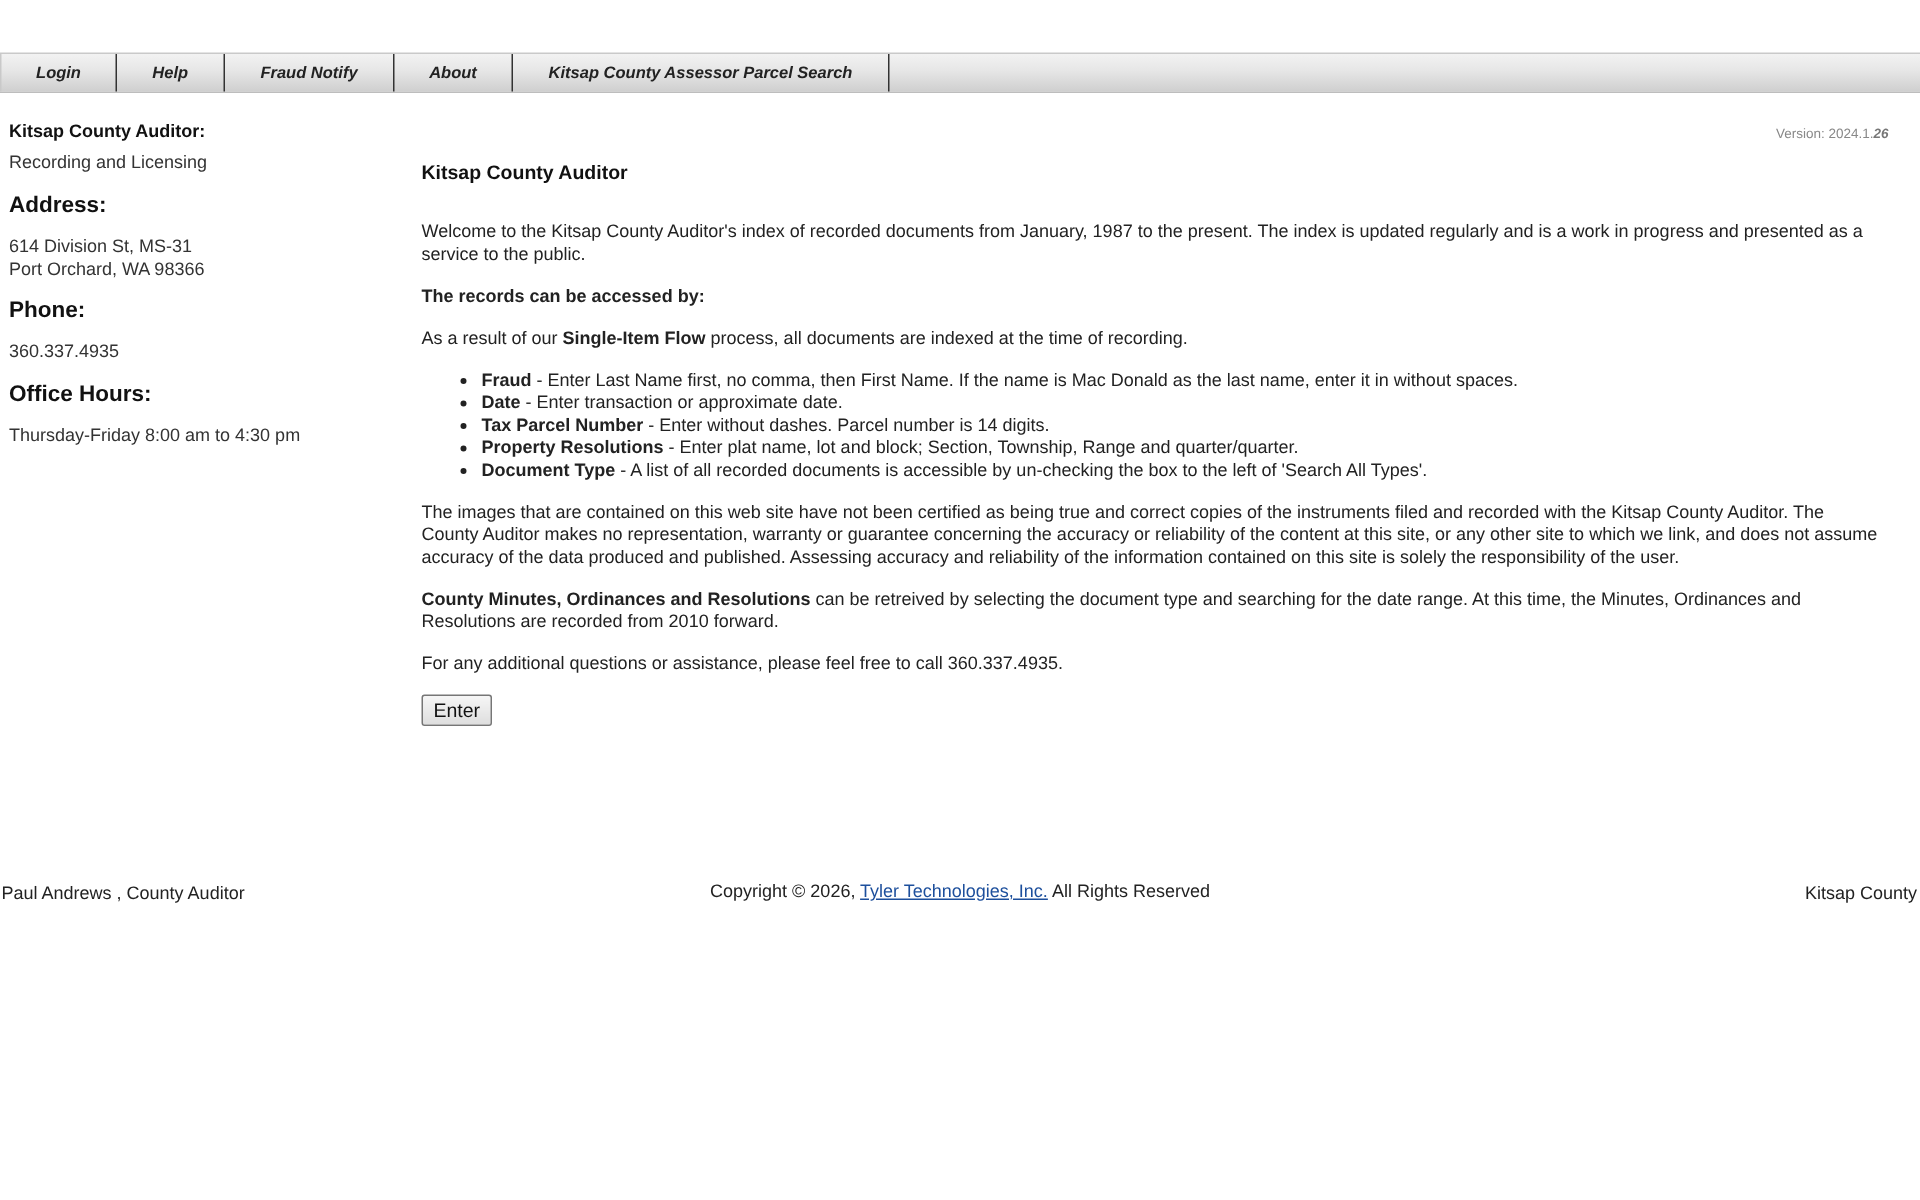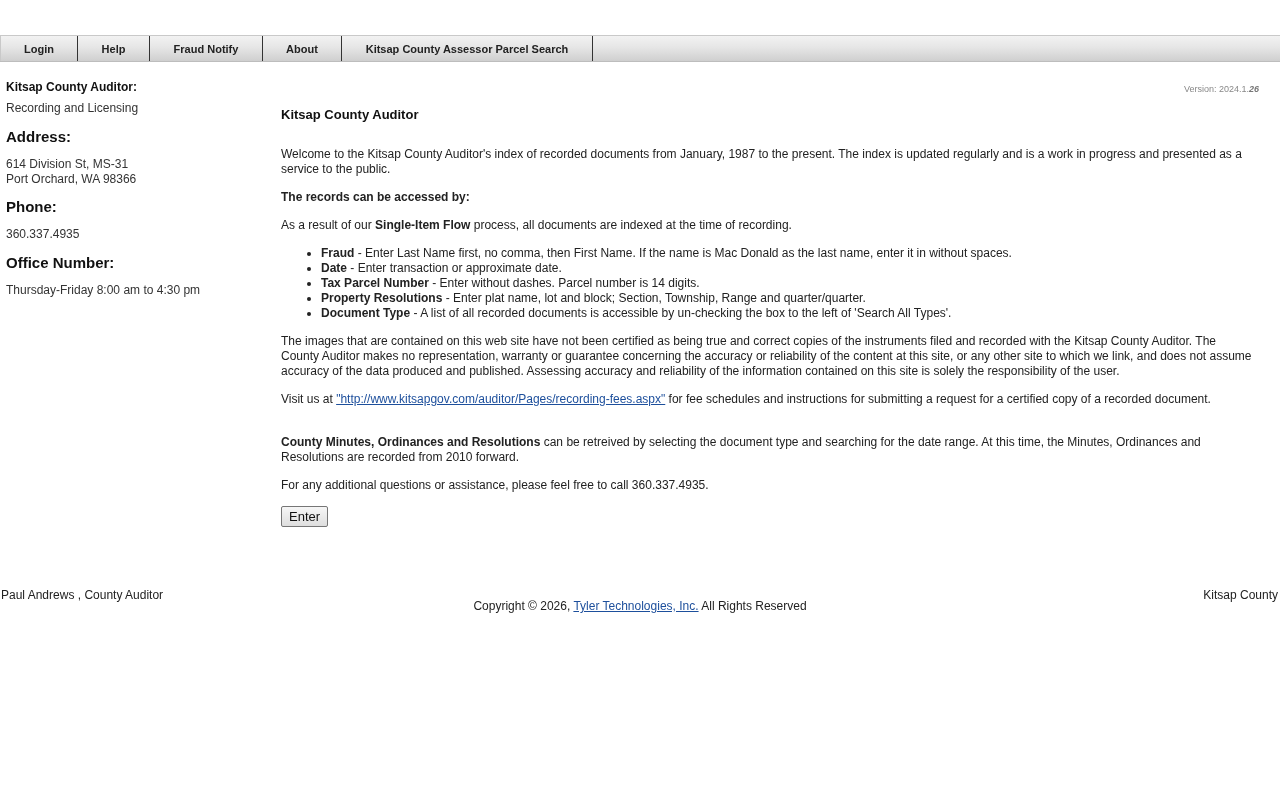--- a/index.html
+++ b/index.html
@@ -10,21 +10,21 @@
     }
     .navbar {
       position: absolute; top: 35px; left: 0; width: 1280px; height: 27px;
       background: linear-gradient(to bottom, #f2f2f2 0%, #e6e6e6 45%, #cfcfcf 100%);
       border-top: 1px solid #c9c9c9; border-bottom: 1px solid #bdbdbd;
       display: flex; box-sizing: border-box;
     }
     .nav-item {
       height: 100%; display: flex; align-items: center; justify-content: center;
       font-size: 11px; font-weight: bold; color: #222; cursor: pointer;
-      border-right: 1px solid #333; box-sizing: border-box; padding: 0 4px;
+      border-right: 1px solid #333; box-sizing: border-box; padding: 0 4px; font-style: italic;
     }
     .nav-item:first-child { border-left: 1px solid #c9c9c9; }
     .sidebar {
       position: absolute; top: 78px; left: 6px; width: 260px;
     }
     .sidebar h3 {
       margin: 0; font-size: 15px; font-weight: bold; color: #111;
     }
     .sidebar .sb-title { font-size: 12px; margin-top: 2px; }
     .sidebar p { margin: 0; font-size: 12px; line-height: 15px; color: #333; }
@@ -48,21 +48,21 @@
       font-family: "Liberation Sans", "DejaVu Sans", sans-serif;
       font-size: 13px; padding: 2px 7px; border: 1px solid #767676;
       border-radius: 2px; background: linear-gradient(#f6f6f6, #dedede);
       color: #111; cursor: pointer;
     }
     .footer {
       position: absolute; top: 587px; left: 0; width: 1280px; height: 18px;
       font-size: 12px; color: #222;
     }
     .footer .f-left { position: absolute; left: 1px; top: 1px; }
-    .footer .f-center { position: absolute; left: 0; width: 1280px; text-align: center; top: 12px; }
+    .footer .f-center { position: absolute; left: 0; width: 1280px; text-align: center; top: 0; }
     .footer .f-right { position: absolute; right: 2px; top: 1px; }
   </style>
 </head>
 <body>
 
 <nav class="navbar">
   <div class="nav-item" style="width:78px">Login</div>
   <div class="nav-item" style="width:72px">Help</div>
   <div class="nav-item" style="width:113px">Fraud Notify</div>
   <div class="nav-item" style="width:79px">About</div>
@@ -70,21 +70,21 @@
 </nav>
 
 <aside class="sidebar">
   <h3 class="sb-title">Kitsap County Auditor:</h3>
   <p style="margin-top:7px">Recording and Licensing</p>
   <h3 style="margin-top:12px">Address:</h3>
   <p style="margin-top:12px">614 Division St, MS-31</p>
   <p>Port Orchard, WA 98366</p>
   <h3 style="margin-top:11px">Phone:</h3>
   <p style="margin-top:12px">360.337.4935</p>
-  <h3 style="margin-top:12px">Office Number:</h3>
+  <h3 style="margin-top:12px">Office Hours:</h3>
   <p style="margin-top:12px">Thursday-Friday 8:00 am to 4:30 pm</p>
 </aside>
 
 <div class="version">
   <span>Version: 2024.1.</span><b>26</b>
 </div>
 
 <main class="main">
   <h1>Kitsap County Auditor</h1>
   <p>Welcome to the Kitsap County Auditor's index of recorded documents from January, 1987 to the present. The index is updated regularly and is a work in progress and presented as a service to the public.</p>
@@ -93,23 +93,20 @@
     <span>As a result of our </span><b>Single-Item Flow</b><span> process, all documents are indexed at the time of recording.</span>
   </p>
   <ul>
     <li><b>Fraud</b><span> - Enter Last Name first, no comma, then First Name. If the name is Mac Donald as the last name, enter it in without spaces.</span></li>
     <li><b>Date</b><span> - Enter transaction or approximate date.</span></li>
     <li><b>Tax Parcel Number</b><span> - Enter without dashes. Parcel number is 14 digits.</span></li>
     <li><b>Property Resolutions</b><span> - Enter plat name, lot and block; Section, Township, Range and quarter/quarter.</span></li>
     <li><b>Document Type</b><span> - A list of all recorded documents is accessible by un-checking the box to the left of 'Search All Types'.</span></li>
   </ul>
   <p>The images that are contained on this web site have not been certified as being true and correct copies of the instruments filed and recorded with the Kitsap County Auditor. The County Auditor makes no representation, warranty or guarantee concerning the accuracy or reliability of the content at this site, or any other site to which we link, and does not assume accuracy of the data produced and published. Assessing accuracy and reliability of the information contained on this site is solely the responsibility of the user.</p>
-  <p style="margin-bottom:28px">
-    <span>Visit us at </span><a class="link">"http://www.kitsapgov.com/auditor/Pages/recording-fees.aspx"</a><span> for fee schedules and instructions for submitting a request for a certified copy of a recorded document.</span>
-  </p>
   <p>
     <b>County Minutes, Ordinances and Resolutions</b><span> can be retreived by selecting the document type and searching for the date range. At this time, the Minutes, Ordinances and Resolutions are recorded from 2010 forward.</span>
   </p>
   <p>For any additional questions or assistance, please feel free to call 360.337.4935.</p>
   <button class="enter-btn">Enter</button>
 </main>
 
 <footer class="footer">
   <span class="f-left">Paul Andrews , County Auditor</span>
   <span class="f-center">

